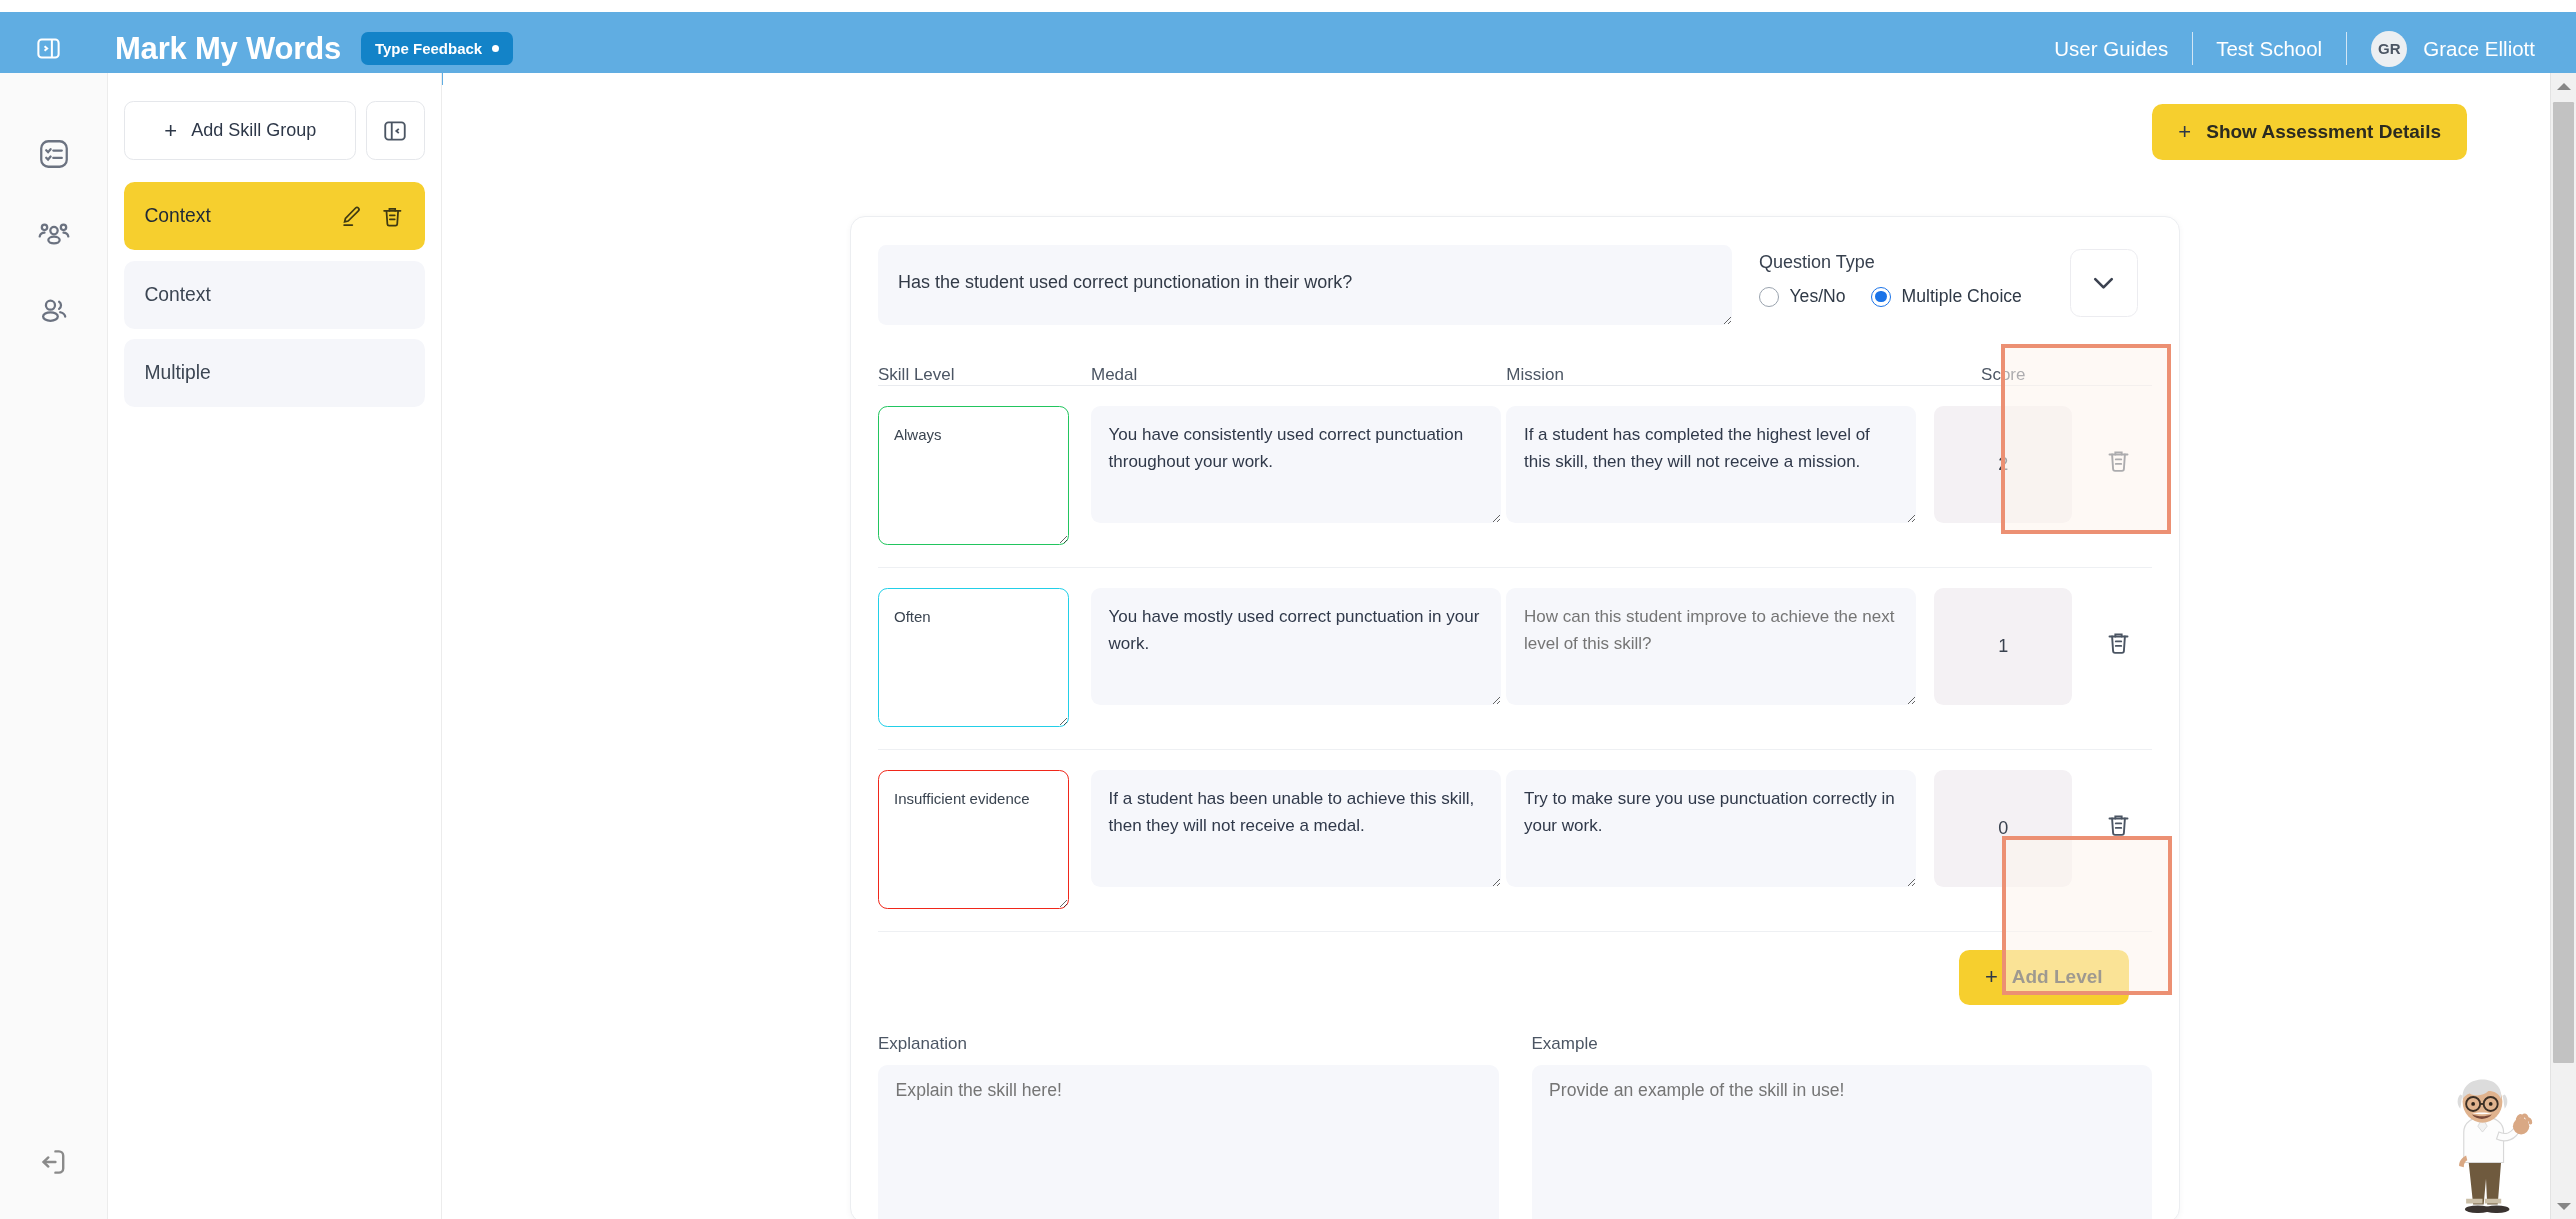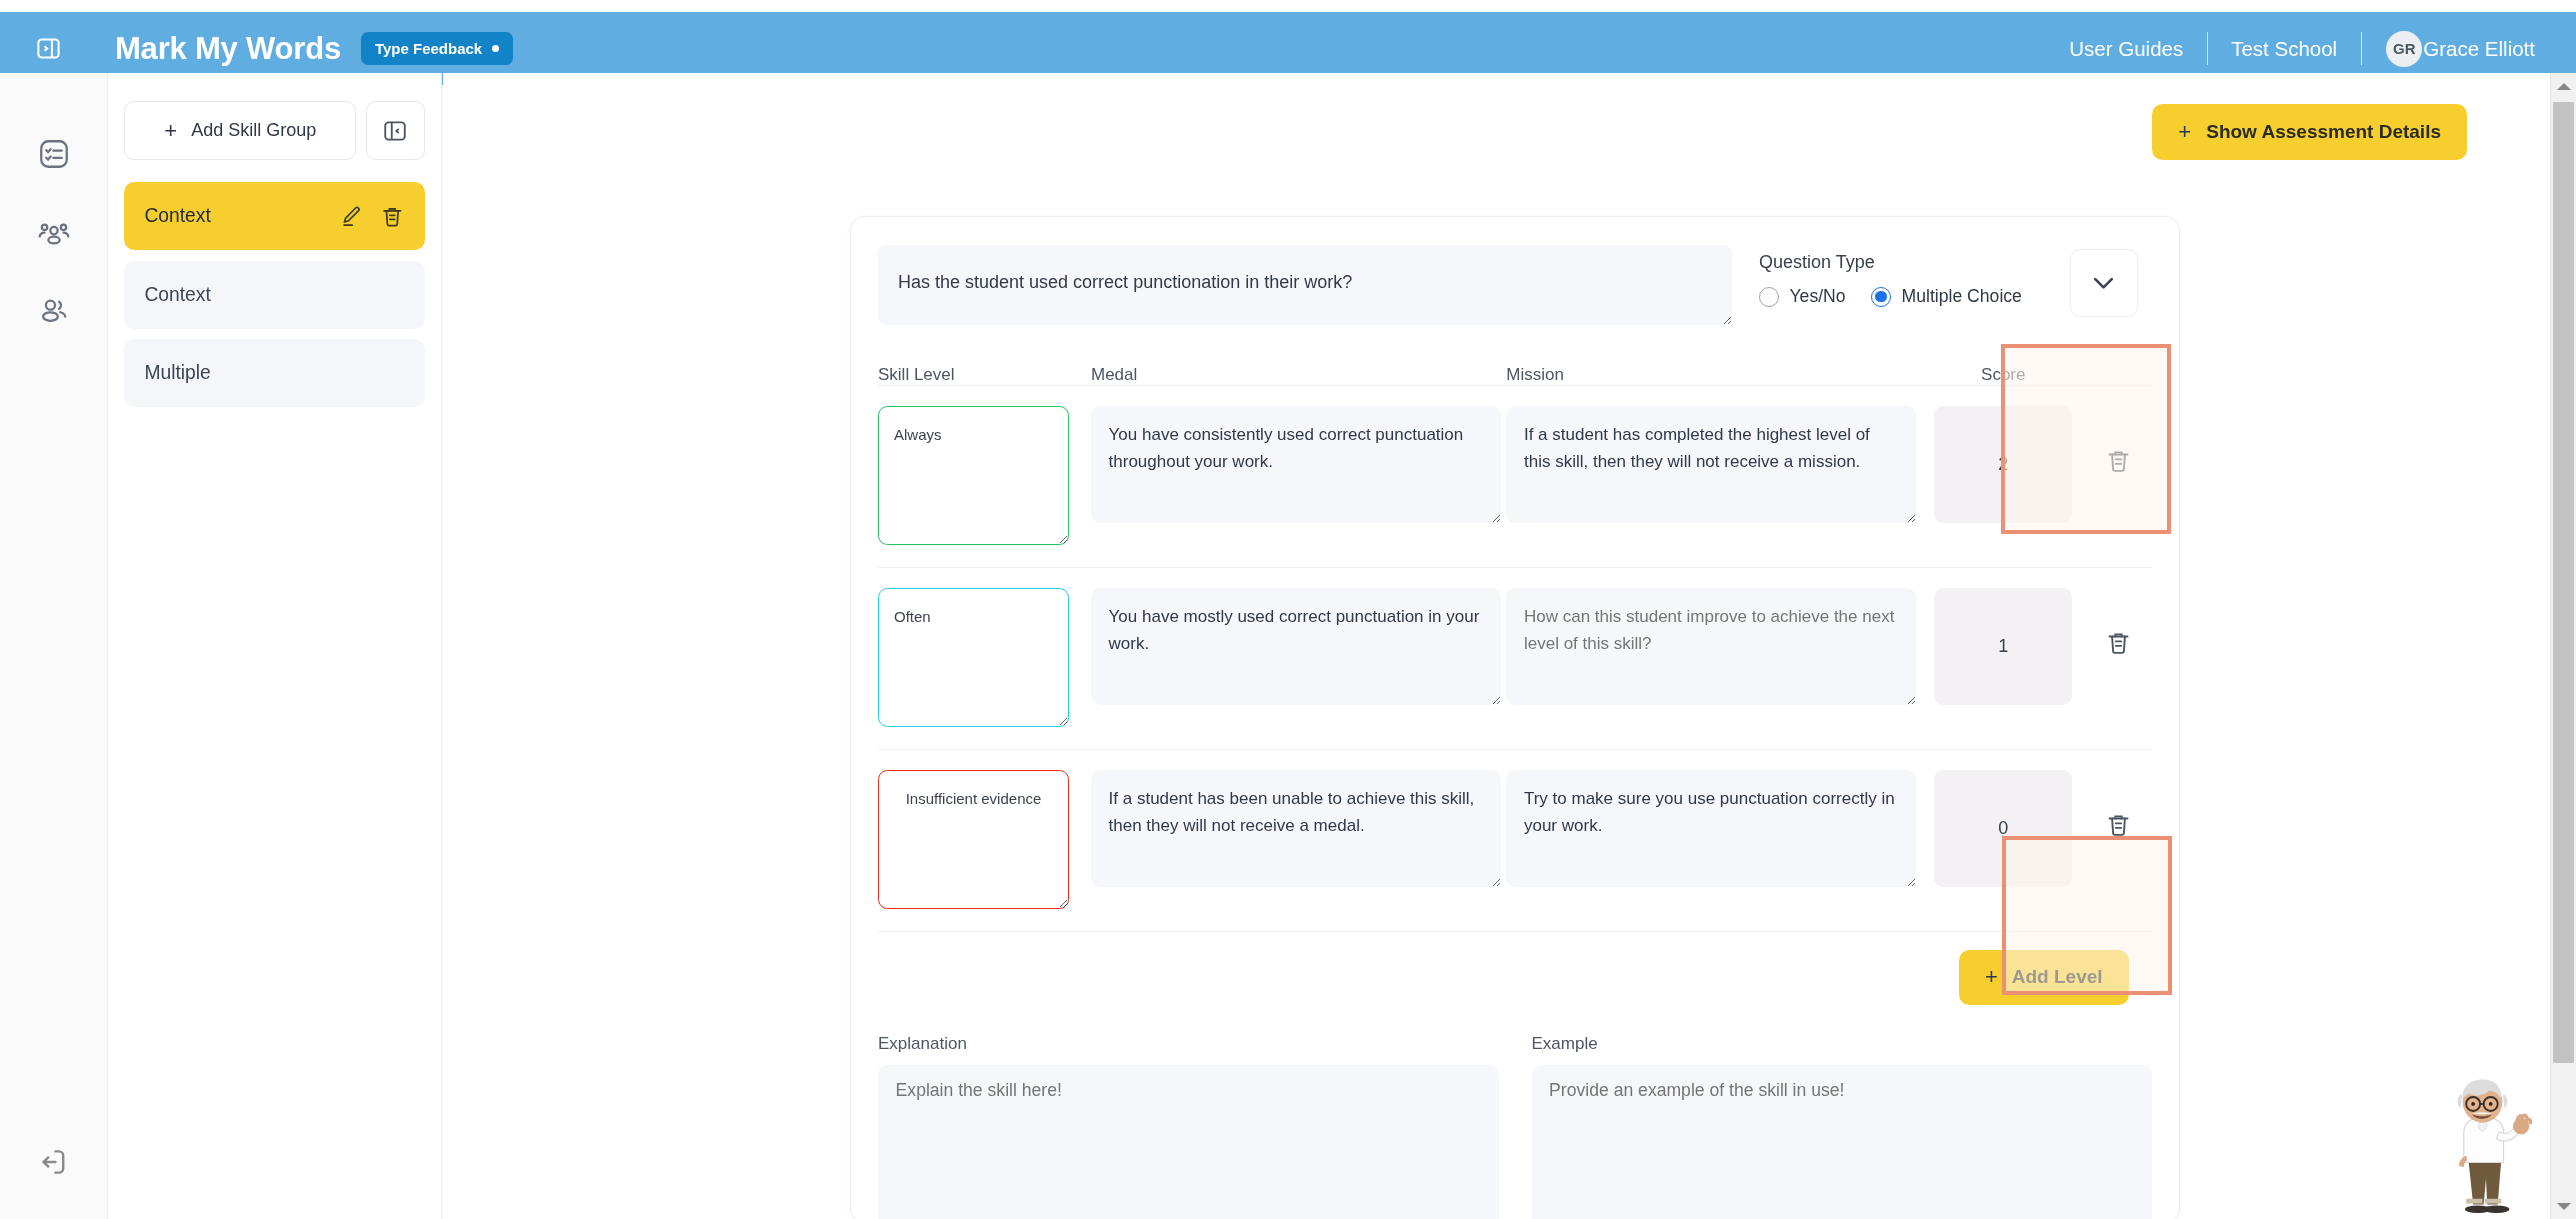--- a/index.html
+++ b/index.html
@@ -42,21 +42,21 @@
   .topbar-right {
     margin-left: auto; display: flex; align-items: center;
     padding-right: 41px; gap: 0;
   }
   .topbar-link {
     color: #ffffff; font-size: 20.5px; white-space: nowrap;
     padding: 0 23.4px; cursor: pointer;
   }
   .topbar-sep { width: 1.2px; height: 33px; background: #e6f0f8; opacity: .85; }
   .user-chip {
-    display: flex; align-items: center; gap: 1px;
+    display: flex; align-items: center; gap: 16px;
     padding-left: 24.6px; cursor: pointer;
   }
   .avatar {
     width: 36px; height: 36px; border-radius: 50%;
     background: #eceff2; color: #4b5563;
     font-size: 15px; font-weight: bold;
     display: flex; align-items: center; justify-content: center;
   }
   .user-name { color: #ffffff; font-size: 20.5px; white-space: nowrap; }
 
@@ -203,21 +203,21 @@
   .lvl-input {
     width: 191px; height: 139px;
     background: #ffffff; border-radius: 9.4px;
     border: 1.8px solid #cccccc;
     padding: 19px 15px 0 15px;
     font-size: 15px; color: #3a4450;
     font-family: "Liberation Sans", sans-serif;
   }
   .lvl-input.green { border-color: #22c55e; }
   .lvl-input.cyan  { border-color: #22cfe8; }
-  .lvl-input.red   { border-color: #f0271a; text-align: center; }
+  .lvl-input.red   { border-color: #f0271a; }
 
   .cell-txt { width: 433px; }
   .txt-input {
     width: 410px; height: 117px;
     background: #f6f7fb; border: none; border-radius: 9.4px;
     padding: 16.4px 17.6px 0 17.6px;
     font-size: 17px; line-height: 1.55; color: #30394a;
     font-family: "Liberation Sans", sans-serif;
   }
   .txt-input.placeholder { color: #9aa2b0; }

